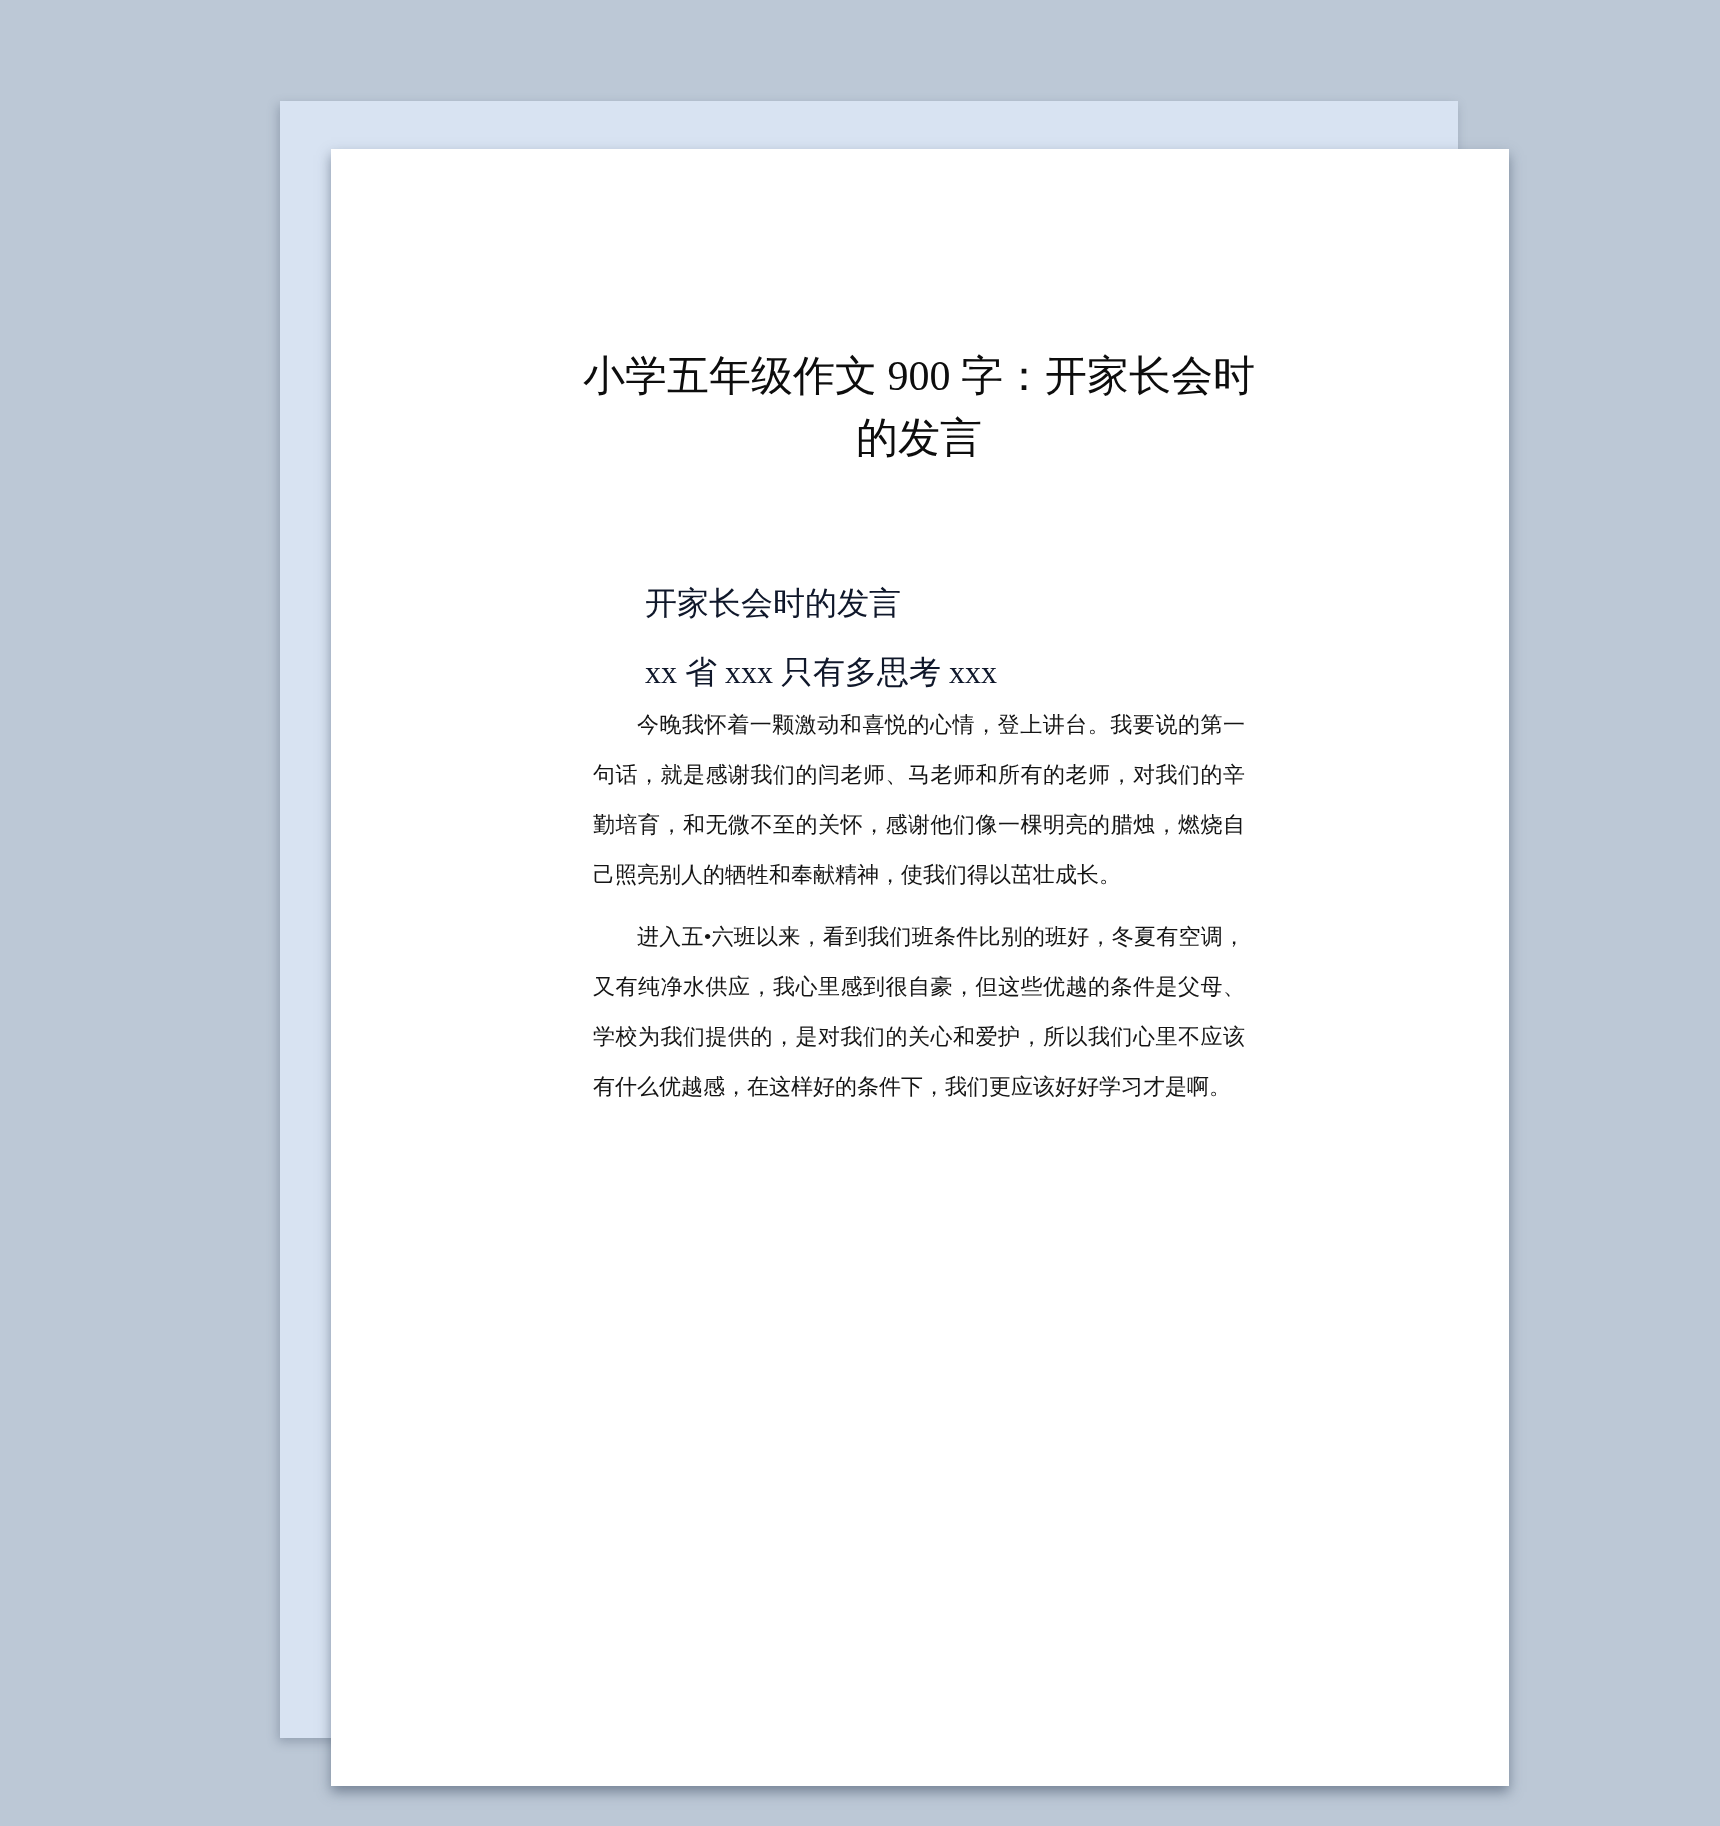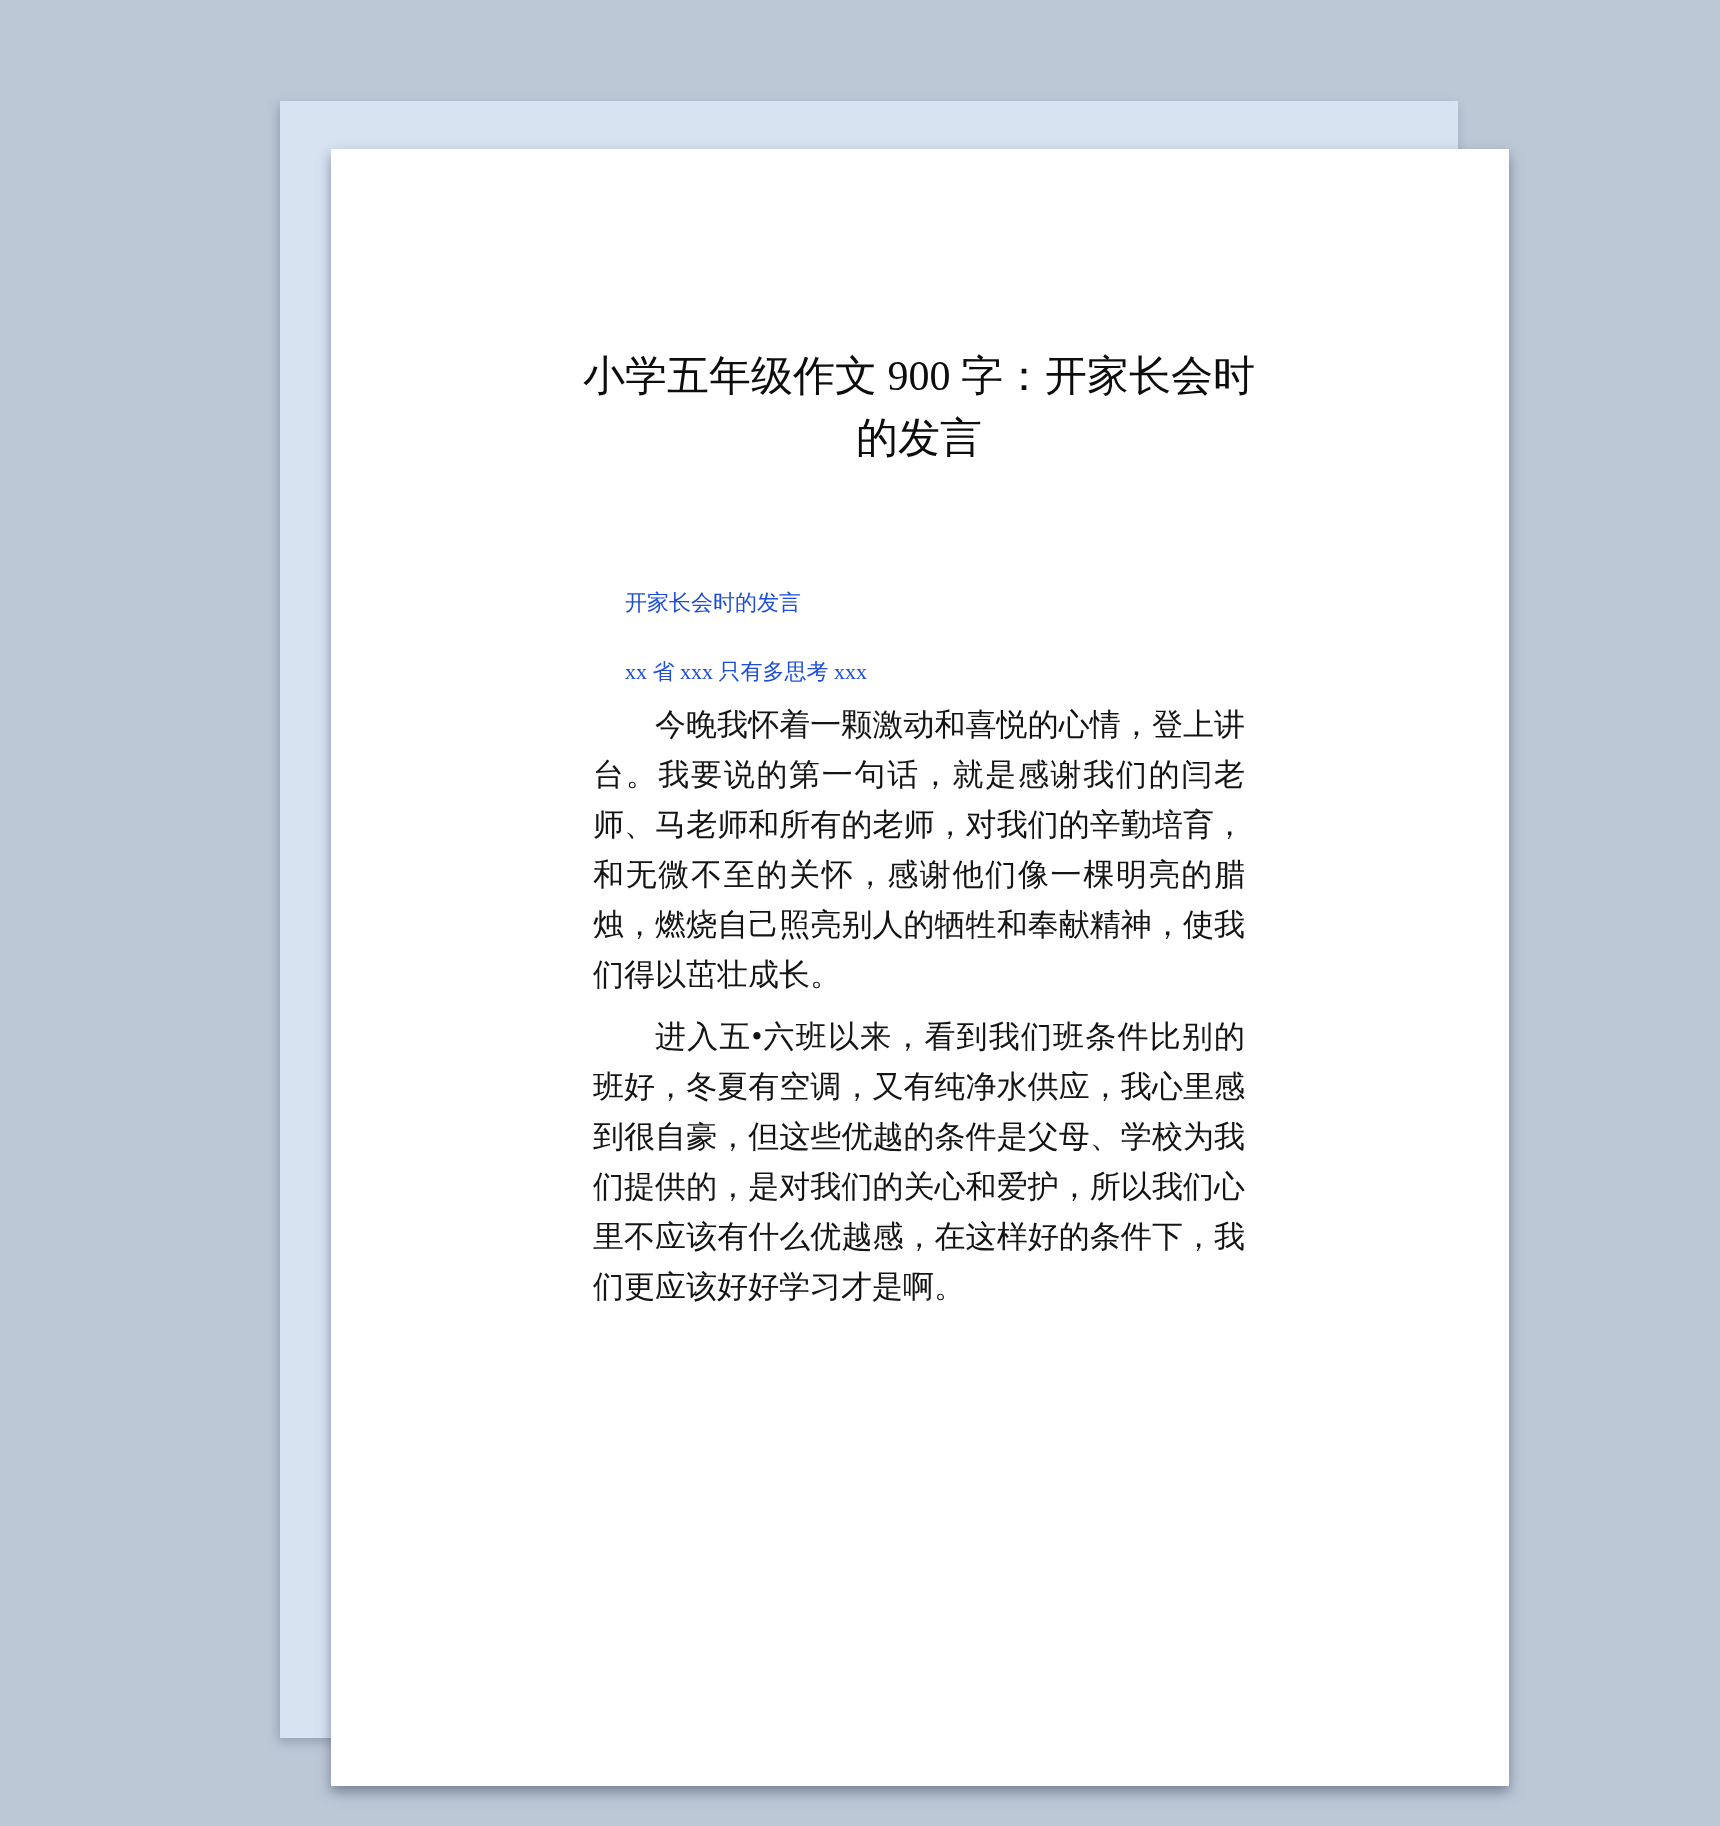--- a/index.html
+++ b/index.html
@@ -28,30 +28,30 @@
     overflow: hidden;
   }
   .doc-title {
     font-size: 42px;
     line-height: 62px;
     font-weight: normal;
     text-align: center;
     color: #0d0d0d;
   }
   .meta-line {
-    font-size: 22px;
+    font-size: 32px;
     line-height: 32px;
     text-indent: 2em;
-    color: #1d4ed8;
+    color: #0f172a;
   }
   .meta-1 { margin-top: 118px; }
   .meta-2 { margin-top: 37px; }
   .body-block { margin-top: 12px; }
   .para {
-    font-size: 31px;
+    font-size: 22px;
     line-height: 50px;
     text-align: justify;
     text-indent: 2em;
     color: #141414;
   }
 </style>
 </head>
 <body>
 
 <div class="back-sheet"></div>

